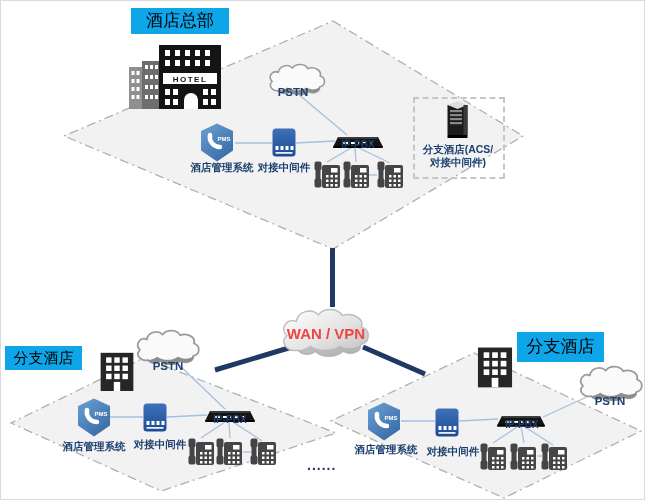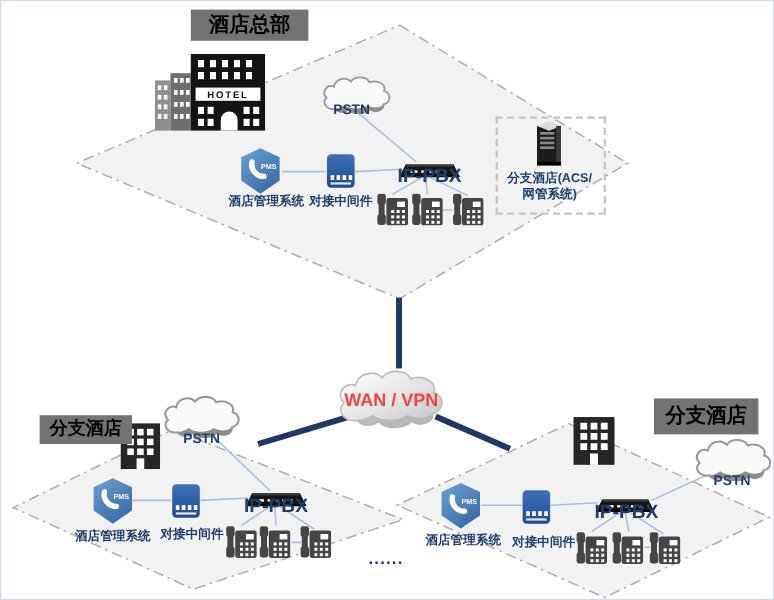--- a/index.html
+++ b/index.html
@@ -7,24 +7,24 @@
     position:relative;width:645px;height:500px;background:#ffffff;
     border:1px solid #d7dce4;box-sizing:border-box;overflow:hidden;
     font-family:"Liberation Sans",sans-serif;
   }
   svg.layer{position:absolute;left:0;top:0;width:645px;height:500px;}
   .lbl{
     position:absolute;font-weight:bold;color:#1c3f6e;white-space:nowrap;
     transform:translateX(-50%);font-size:10.5px;
   }
   .lbl.en{font-size:11.5px;margin-top:23px;}
-  .lbl.pbx{font-size:16px;}
+  .lbl.pbx{font-size:10px;}
   .title{
-    position:absolute;background:#737373;color:#000;font-weight:bold;
-    text-align:center;white-space:nowrap;margin-left:28px;
+    position:absolute;background:#0ea5e9;color:#000;font-weight:normal;
+    text-align:center;white-space:nowrap;
   }
   .title.hq{left:130px;top:7px;width:98px;height:26px;font-size:17px;line-height:26px;}
   .title.b1{left:4px;top:345px;width:77px;height:24px;font-size:15px;line-height:24px;}
   .title.b2{left:516px;top:331px;width:87px;height:30px;font-size:17px;line-height:30px;}
   .omBox{position:absolute;left:412px;top:96px;width:88px;height:78px;border:2px dashed #c6c6c6;}
   .omLbl{
     position:absolute;left:402px;top:142px;width:110px;text-align:center;
     font-weight:bold;color:#1c3f6e;font-size:10.5px;line-height:13px;
   }
   .wanLbl{
@@ -294,21 +294,21 @@
   <div class="title hq">酒店总部</div>
   <div class="title b1">分支酒店</div>
   <div class="title b2">分支酒店</div>
 
   <div class="lbl en" style="left:292px;top:62px;">PSTN</div>
   <div class="lbl" style="left:221px;top:160px;">酒店管理系统</div>
   <div class="lbl" style="left:283px;top:160px;">对接中间件</div>
   <div class="lbl en pbx" style="left:357px;top:115px;">IP-PBX</div>
   <div class="omLbl">
     <span>分支酒店(ACS/</span><br>
-    <span>网管系统)</span>
+    <span>对接中间件)</span>
   </div>
 
   <div class="wanLbl">WAN / VPN</div>
 
   <div class="lbl en" style="left:167px;top:336px;">PSTN</div>
   <div class="lbl" style="left:93px;top:439px;">酒店管理系统</div>
   <div class="lbl" style="left:159px;top:437px;">对接中间件</div>
   <div class="lbl en pbx" style="left:229px;top:390px;">IP-PBX</div>
 
   <div class="lbl en" style="left:609px;top:371px;">PSTN</div>

